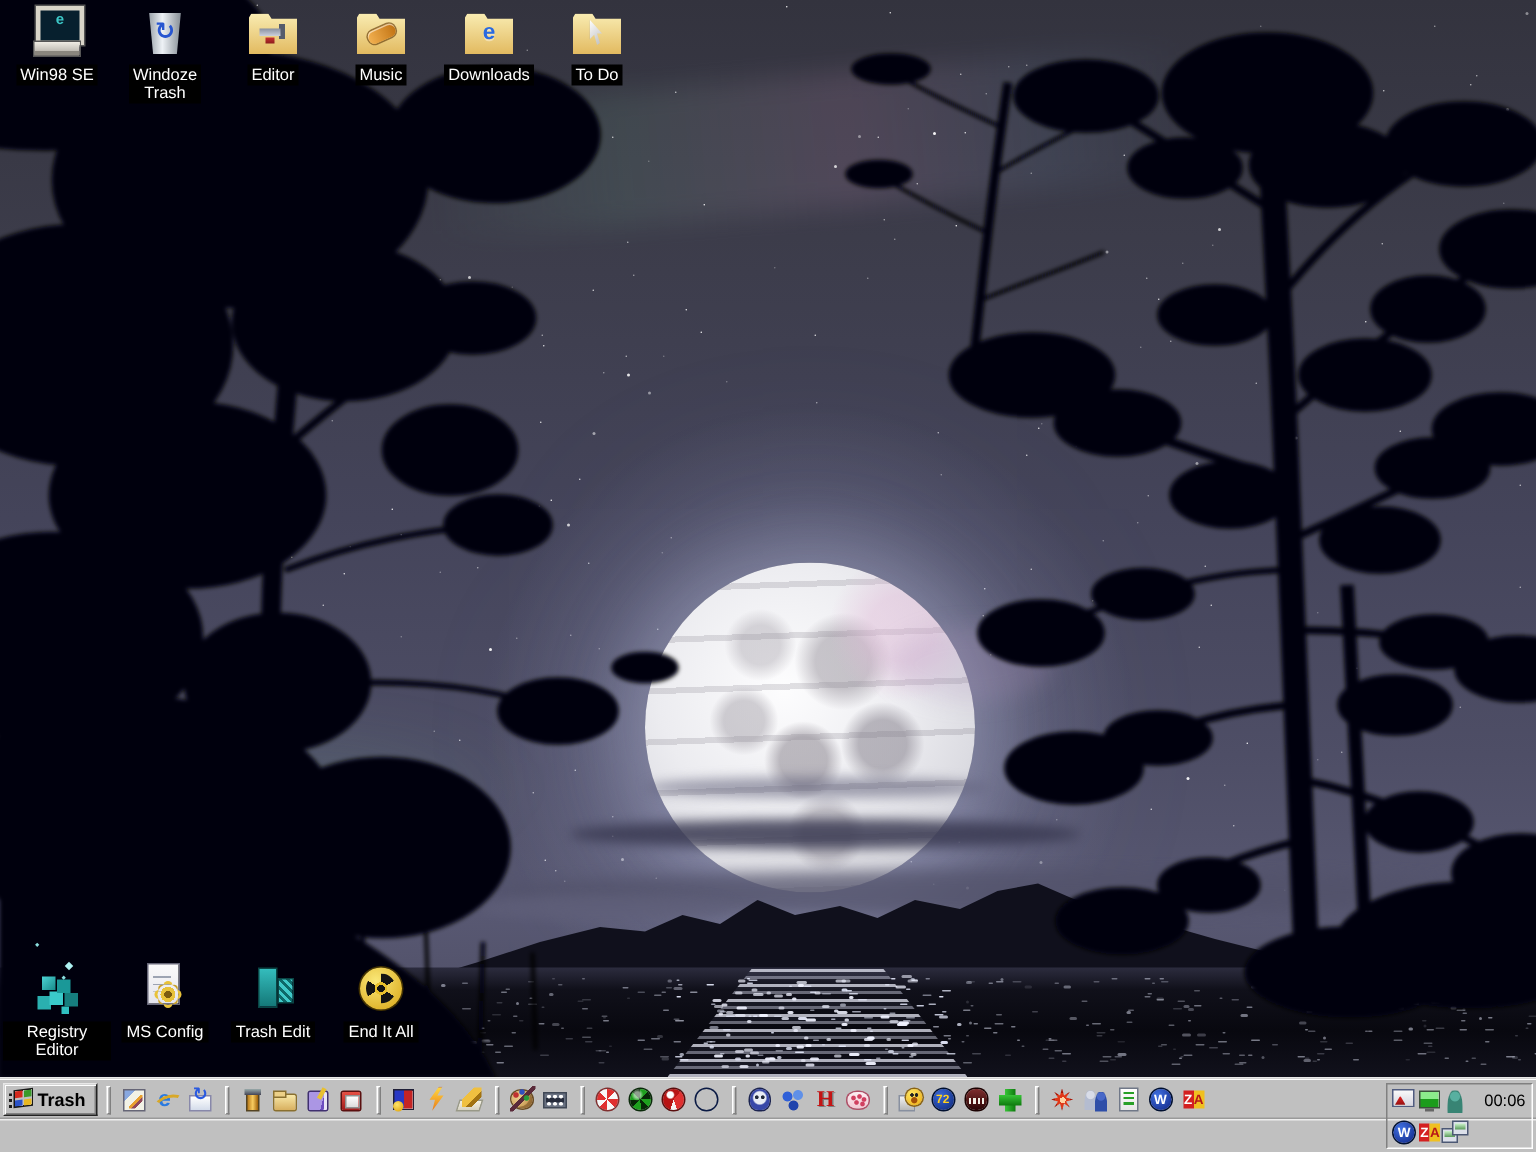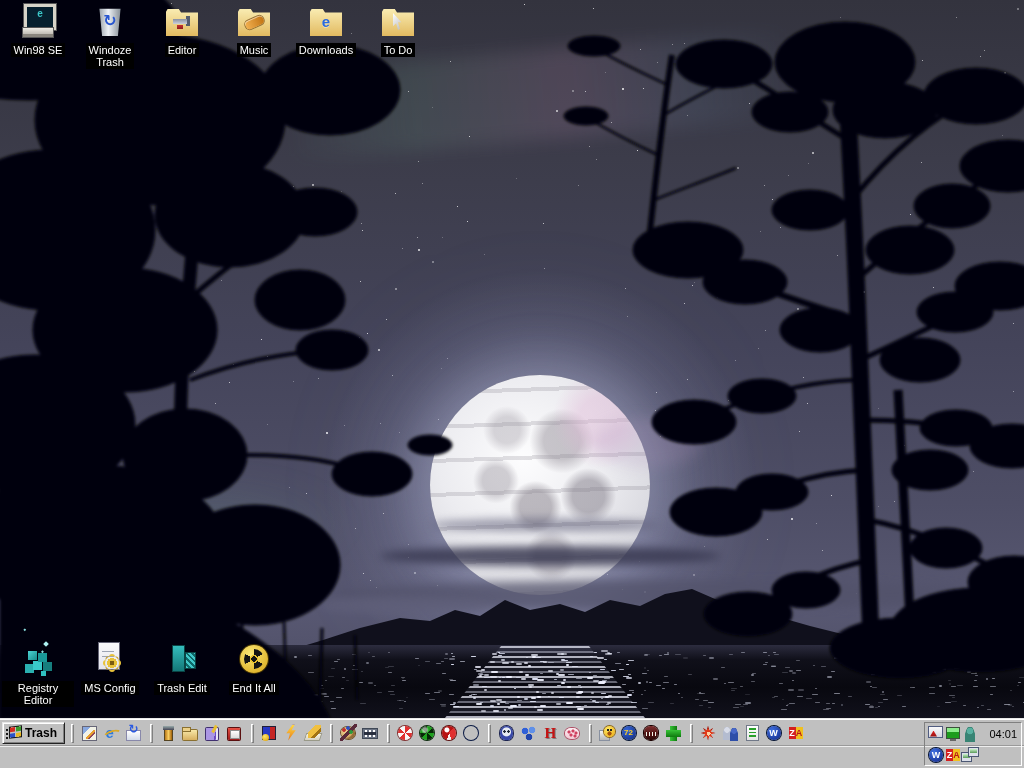--- a/index.html
+++ b/index.html
@@ -1098,21 +1098,21 @@
           <span class="ql zonealarm-icon"></span>
         </span>
     </div>
     <div id="tb-groove"></div>
     <div id="tray">
       <div class="tray-row" id="tray-row1">
 
       <span class="trayic display-adapter-icon"></span>
           <span class="trayic screen-resolution-icon"></span>
           <span class="trayic messenger-icon"></span>
-          <span id="clock">04:01</span>
+          <span id="clock">00:06</span>
         </div>
       <div class="tray-row" id="tray-row2">
           <span class="trayic webshots-icon"></span>
           <span class="trayic zonealarm-icon"></span>
           <span class="trayic network-icon"></span>
         </div>
     </div>
   </div>
 
 </div>

